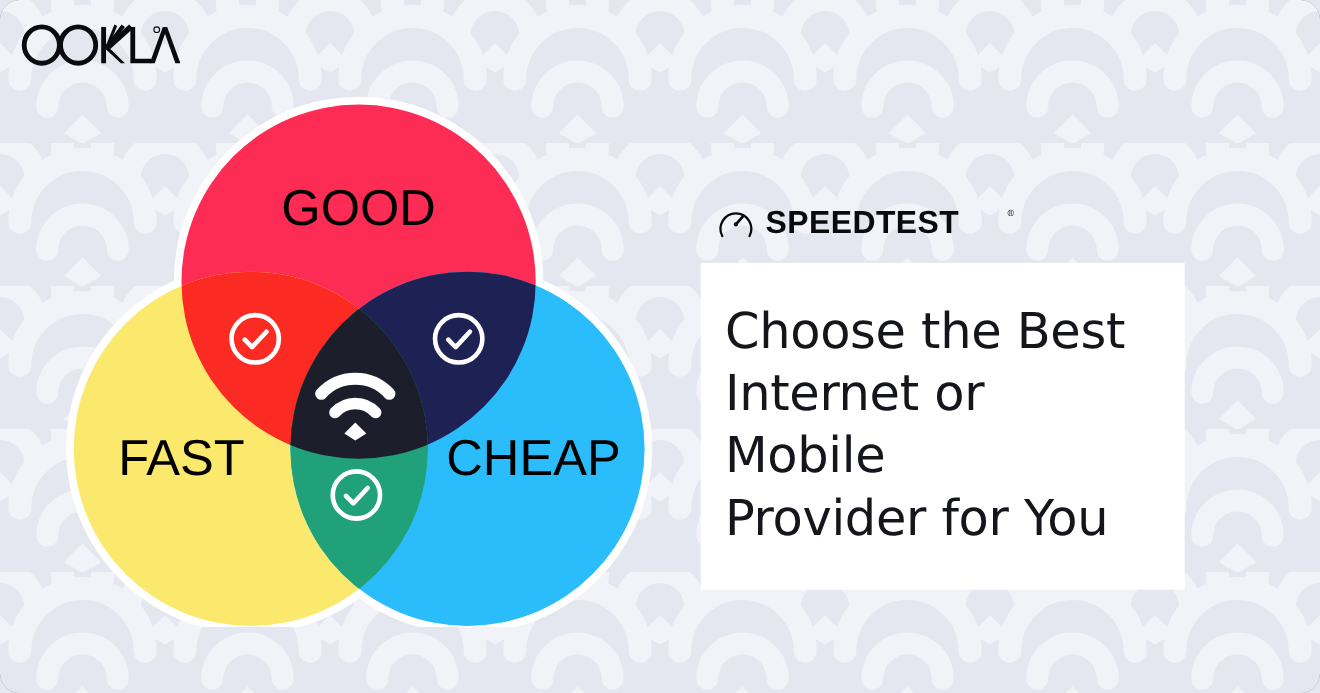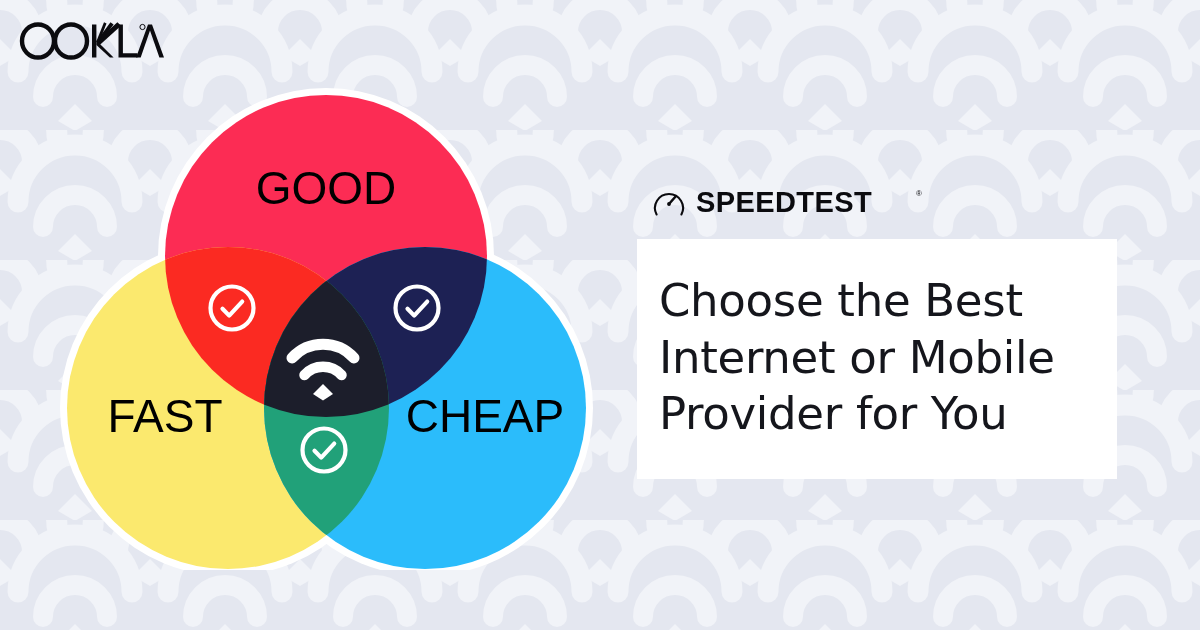--- a/index.html
+++ b/index.html
@@ -13,20 +13,21 @@
     font-family: "Liberation Sans", sans-serif;
     background: #e4e7f0;
   }
 
   #stage {
     position: relative;
     width: 1200px;
     height: 630px;
     background-color: #737373;
     overflow: hidden;
+    border-radius: 18px;
   }
 
   
   #bg-pattern {
     position: absolute;
     inset: 0;
     width: 1200px;
     height: 630px;
     z-index: 0;
   }
@@ -63,21 +64,21 @@
   #speedtest-logo {
     display: block;
     width: 278px;
     height: 36px;
     margin-left: 14px;
     margin-bottom: 19px;
   }
 
   #headline-box {
     background: #ffffff;
-    width: 480px;
+    width: 440px;
     box-sizing: border-box;
     padding: 34px 30px 36px 22px;
   }
 
   #headline {
     margin: 0;
     font-family: "DejaVu Sans", sans-serif;
     font-weight: 400;
     font-size: 45px;
     line-height: 1.26;

